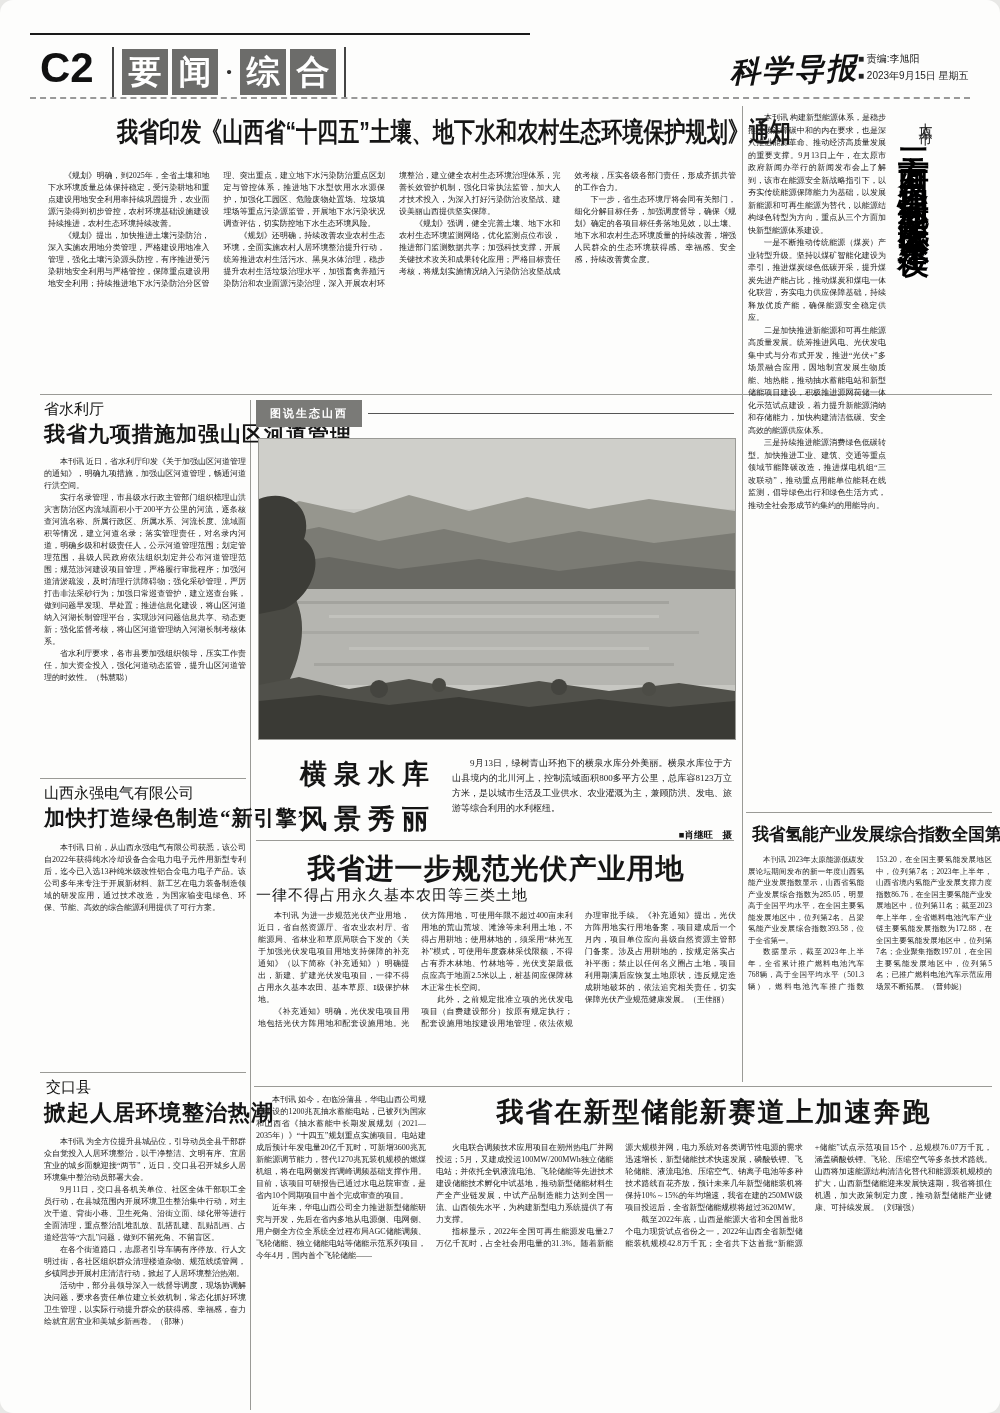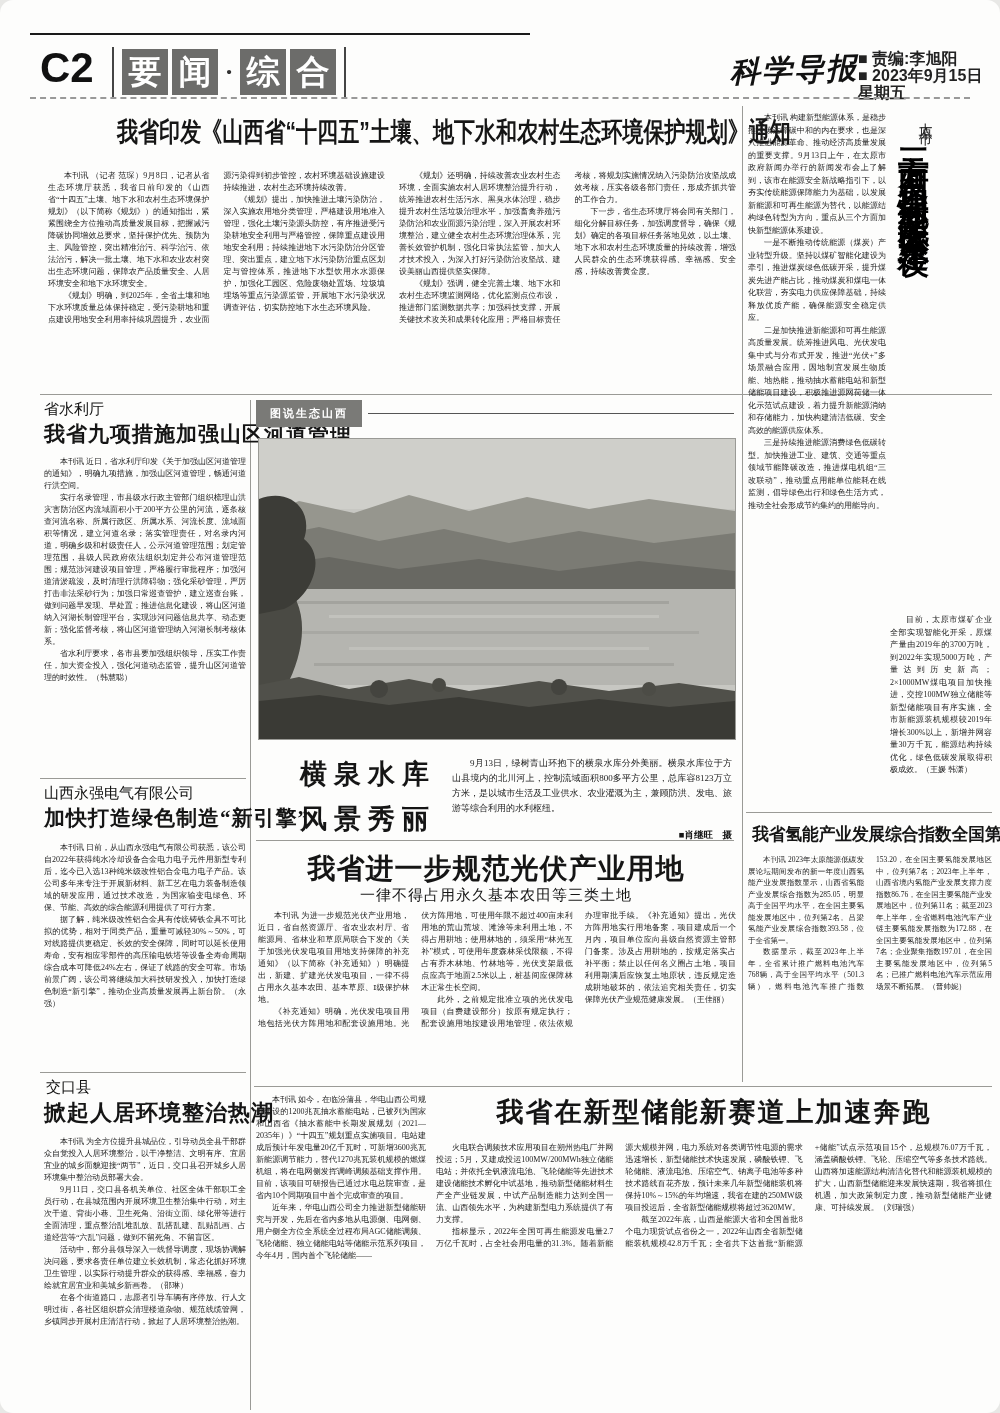--- a/index.html
+++ b/index.html
@@ -12,38 +12,38 @@
   .cols-4{column-count:4;column-gap:14px;}
   .cols-3{column-count:3;column-gap:12px;}
   .cols-2{column-count:2;column-gap:12px;}
   .kicker{font-size:15px;color:#111;}
   .subhead-left{font-size:21px;font-weight:bold;letter-spacing:1px;}
   .hline{border-top:1px solid #9a9a96;}
   .vline{border-left:1px solid #9a9a96;}
   .headline-main{font-size:27px;font-weight:bold;white-space:nowrap;text-align:center;
                  transform:scaleX(.78);transform-origin:center;}
   .headline-pv{font-size:28px;font-weight:bold;text-align:center;letter-spacing:1px;}
-  .subhead-pv{font-size:15px;text-align:center;letter-spacing:1px;}
+  .subhead-pv{font-size:15px;text-align:left;letter-spacing:1px;}
   .headline-h2{font-size:17.5px;font-weight:bold;white-space:nowrap;text-align:center;
                transform:scaleX(.95);transform-origin:center;}
   .headline-storage{font-size:27px;font-weight:bold;text-align:center;letter-spacing:2px;white-space:nowrap;}
   .v-wrap{writing-mode:vertical-rl;display:flex;align-items:flex-start;}
   .v-kicker{font-size:14px;letter-spacing:4px;margin-left:6px;padding-top:4px;color:#222;}
   .v-title{font-size:31px;font-weight:bold;letter-spacing:7px;color:#000;}
   .sec-box{width:46px;height:46px;background:#6c6c6a;color:#fff;font-weight:bold;font-size:33px;
            display:flex;align-items:center;justify-content:center;}
   .sec-dot{width:14px;height:46px;display:flex;align-items:center;justify-content:center;
            font-size:26px;font-weight:bold;color:#333;}
   .photo-label{background:#7a7a77;color:#ffffff;font-weight:bold;font-size:11px;
                display:flex;align-items:center;justify-content:center;letter-spacing:2px;}
   .caption-title{font-size:27px;font-weight:bold;letter-spacing:7px;line-height:45px;}
   .caption-text{font-size:9px;line-height:15px;text-align:justify;color:#222;}
   .caption-text p{margin:0;text-indent:2em;}
   .credit{font-size:9.5px;font-weight:bold;text-align:right;margin-top:13px;}
-  .meta-line{font-size:16px;line-height:17px;font-weight:bold;color:#222;}
+  .meta-line{font-size:10px;line-height:17px;font-weight:normal;color:#222;}
   .logo{font-size:30px;font-weight:bold;font-style:italic;letter-spacing:2px;transform:rotate(-2deg);}
 </style>
 </head>
 <body>
 
 <div id="page">
 
   <div class="abs" style="left:30px;top:33px;width:500px;border-top:2px solid #1a1a1a;"></div>
 
   <div class="abs sans" style="left:40px;top:44px;font-size:42px;font-weight:bold;color:#111;">C2</div>
@@ -58,21 +58,20 @@
   </div>
   <div class="abs logo" style="left:730px;top:50px;color:#111;">科学导报</div>
   <div class="abs" style="left:858px;top:50px;">
     <div class="meta-line sans">■ 责编:李旭阳</div>
     <div class="meta-line sans">■ 2023年9月15日  星期五</div>
   </div>
   <div class="abs" style="left:30px;top:97px;width:940px;border-top:2px dashed #999;"></div>
 
   <div class="abs sans headline-main" style="left:40px;top:114px;width:700px;">我省印发《山西省“十四五”土壤、地下水和农村生态环境保护规划》通知</div>
   <div class="abs body-text cols-4" style="left:48px;top:170px;width:688px;height:220px;">
-      <p>本刊讯 （记者 范琛）9月8日，记者从省生态环境厅获悉，我省日前印发的《山西省“十四五”土壤、地下水和农村生态环境保护规划》（以下简称《规划》）的通知指出，紧紧围绕全方位推动高质量发展目标，把握减污降碳协同增效总要求，坚持保护优先、预防为主、风险管控，突出精准治污、科学治污、依法治污，解决一批土壤、地下水和农业农村突出生态环境问题，保障农产品质量安全、人居环境安全和地下水环境安全。</p>
       <p>《规划》明确，到2025年，全省土壤和地下水环境质量总体保持稳定，受污染耕地和重点建设用地安全利用率持续巩固提升，农业面源污染得到初步管控，农村环境基础设施建设持续推进，农村生态环境持续改善。</p>
       <p>《规划》提出，加快推进土壤污染防治，深入实施农用地分类管理，严格建设用地准入管理，强化土壤污染源头防控，有序推进受污染耕地安全利用与严格管控，保障重点建设用地安全利用；持续推进地下水污染防治分区管理、突出重点，建立地下水污染防治重点区划定与管控体系，推进地下水型饮用水水源保护，加强化工园区、危险废物处置场、垃圾填埋场等重点污染源监管，开展地下水污染状况调查评估，切实防控地下水生态环境风险。</p>
       <p>《规划》还明确，持续改善农业农村生态环境，全面实施农村人居环境整治提升行动，统筹推进农村生活污水、黑臭水体治理，稳步提升农村生活垃圾治理水平，加强畜禽养殖污染防治和农业面源污染治理，深入开展农村环境整治，建立健全农村生态环境治理体系，完善长效管护机制，强化日常执法监管，加大人才技术投入，为深入打好污染防治攻坚战、建设美丽山西提供坚实保障。</p>
       <p>《规划》强调，健全完善土壤、地下水和农村生态环境监测网络，优化监测点位布设，推进部门监测数据共享；加强科技支撑，开展关键技术攻关和成果转化应用；严格目标责任考核，将规划实施情况纳入污染防治攻坚战成效考核，压实各级各部门责任，形成齐抓共管的工作合力。</p>
       <p>下一步，省生态环境厅将会同有关部门，细化分解目标任务，加强调度督导，确保《规划》确定的各项目标任务落地见效，以土壤、地下水和农村生态环境质量的持续改善，增强人民群众的生态环境获得感、幸福感、安全感，持续改善黄金度。</p>
     </div>
 
   <div class="abs hline" style="left:40px;top:394px;width:952px;"></div>
   <div class="abs vline" style="left:250px;top:400px;height:1010px;"></div>
   <div class="abs vline" style="left:742px;top:106px;height:976px;"></div>
@@ -83,31 +82,30 @@
       <p>本刊讯 近日，省水利厅印发《关于加强山区河道管理的通知》，明确九项措施，加强山区河道管理，畅通河道行洪空间。</p>
       <p>实行名录管理，市县级水行政主管部门组织梳理山洪灾害防治区内流域面积小于200平方公里的河流，逐条核查河流名称、所属行政区、所属水系、河流长度、流域面积等情况，建立河道名录；落实管理责任，对名录内河道，明确乡级和村级责任人，公示河道管理范围；划定管理范围，县级人民政府依法组织划定并公布河道管理范围；规范涉河建设项目管理，严格履行审批程序；加强河道清淤疏浚，及时清理行洪障碍物；强化采砂管理，严厉打击非法采砂行为；加强日常巡查管护，建立巡查台账，做到问题早发现、早处置；推进信息化建设，将山区河道纳入河湖长制管理平台，实现涉河问题信息共享、动态更新；强化监督考核，将山区河道管理纳入河湖长制考核体系。</p>
       <p>省水利厅要求，各市县要加强组织领导，压实工作责任，加大资金投入，强化河道动态监管，提升山区河道管理的时效性。（韩慧聪）</p>
     </div>
 
   <div class="abs hline" style="left:40px;top:778px;width:206px;"></div>
   <div class="abs kicker" style="left:44px;top:784px;">山西永强电气有限公司</div>
   <div class="abs subhead-left" style="left:44px;top:804px;">加快打造绿色制造“新引擎”</div>
   <div class="abs body-text" style="left:44px;top:842px;width:202px;height:224px;">
       <p>本刊讯 日前，从山西永强电气有限公司获悉，该公司自2022年获得纯水冷却设备合金电力电子元件用新型专利后，迄今已入选13种纯米级改性铝合金电力电子产品。该公司多年来专注于开展新材料、新工艺在电力装备制造领域的研发应用，通过技术改造，为国家输变电绿色、环保、节能、高效的综合能源利用提供了可行方案。</p>
-      <p>据了解，纯米级改性铝合金具有传统铸铁金具不可比拟的优势，相对于同类产品，重量可减轻30%～50%，可对线路提供更稳定、长效的安全保障，同时可以延长使用寿命，安有相应零部件的高压输电铁塔等设备全寿命周期综合成本可降低24%左右，保证了线路的安全可靠。市场前景广阔，该公司将继续加大科技研发投入，加快打造绿色制造“新引擎”，推动企业高质量发展再上新台阶。（永强）</p>
     </div>
 
   <div class="abs hline" style="left:40px;top:1072px;width:206px;"></div>
   <div class="abs kicker" style="left:46px;top:1078px;">交口县</div>
   <div class="abs subhead-left" style="left:44px;top:1098px;font-size:22px;">掀起人居环境整治热潮</div>
   <div class="abs body-text" style="left:44px;top:1136px;width:202px;height:268px;">
       <p>本刊讯 为全方位提升县城品位，引导动员全县干部群众自觉投入人居环境整治，以干净整洁、文明有序、宜居宜业的城乡面貌迎接“两节”，近日，交口县召开城乡人居环境集中整治动员部署大会。</p>
       <p>9月11日，交口县各机关单位、社区全体干部职工全员行动，在县城范围内开展环境卫生整治集中行动，对主次干道、背街小巷、卫生死角、沿街立面、绿化带等进行全面清理，重点整治乱堆乱放、乱搭乱建、乱贴乱画、占道经营等“六乱”问题，做到不留死角、不留盲区。</p>
+      <p>在各个街道路口，志愿者引导车辆有序停放、行人文明过街，各社区组织群众清理楼道杂物、规范线缆管网，乡镇同步开展村庄清洁行动，掀起了人居环境整治热潮。</p>
       <p>活动中，部分县领导深入一线督导调度，现场协调解决问题，要求各责任单位建立长效机制，常态化抓好环境卫生管理，以实际行动提升群众的获得感、幸福感，奋力绘就宜居宜业和美城乡新画卷。（邵琳）</p>
-      <p>在各个街道路口，志愿者引导车辆有序停放、行人文明过街，各社区组织群众清理楼道杂物、规范线缆管网，乡镇同步开展村庄清洁行动，掀起了人居环境整治热潮。</p>
     </div>
 
   <div class="abs photo-label sans" style="left:256px;top:400px;width:106px;height:27px;">图说生态山西</div>
   <div class="abs" style="left:368px;top:413px;width:366px;border-top:1px solid #555;"></div>
 
   <div class="abs" style="left:258px;top:438px;width:476px;height:300px;border:1px solid #9a9a96;">
     <svg width="476" height="300" viewBox="0 0 476 300" xmlns="http://www.w3.org/2000/svg">
       <rect x="0" y="0" width="476" height="300" fill="#c7c7c2"></rect>
       <rect x="0" y="0" width="476" height="70" fill="#cfcfca"></rect>
       <path d="M0,78 L40,62 L95,74 L150,56 L210,72 L268,58 L330,70 L390,60 L476,72 L476,130 L0,130 Z" fill="#96968e"></path>
@@ -153,23 +151,20 @@
   <div class="abs body-text" style="left:748px;top:112px;width:138px;height:696px;font-size:8px;line-height:12.5px;">
       <p>本刊讯 构建新型能源体系，是稳步推进碳达峰碳中和的内在要求，也是深入推进能源革命、推动经济高质量发展的重要支撑。9月13日上午，在太原市政府新闻办举行的新闻发布会上了解到，该市在能源安全新战略指引下，以夯实传统能源保障能力为基础，以发展新能源和可再生能源为替代，以能源结构绿色转型为方向，重点从三个方面加快新型能源体系建设。</p>
       <p>一是不断推动传统能源（煤炭）产业转型升级。坚持以煤矿智能化建设为牵引，推进煤炭绿色低碳开采，提升煤炭先进产能占比，推动煤炭和煤电一体化联营，夯实电力供应保障基础，持续释放优质产能，确保能源安全稳定供应。</p>
       <p>二是加快推进新能源和可再生能源高质量发展。统筹推进风电、光伏发电集中式与分布式开发，推进“光伏+”多场景融合应用，因地制宜发展生物质能、地热能，推动抽水蓄能电站和新型储能项目建设，积极推进源网荷储一体化示范试点建设，着力提升新能源消纳和存储能力，加快构建清洁低碳、安全高效的能源供应体系。</p>
       <p>三是持续推进能源消费绿色低碳转型。加快推进工业、建筑、交通等重点领域节能降碳改造，推进煤电机组“三改联动”，推动重点用能单位能耗在线监测，倡导绿色出行和绿色生活方式，推动全社会形成节约集约的用能导向。</p>
     </div>
   <div class="abs v-wrap" style="left:892px;top:108px;height:500px;">
     <span class="v-kicker">太原市</span>
     <span class="v-title">三方面发力加快新型能源体系建设</span>
   </div>
-  <div class="abs body-text" style="left:890px;top:614px;width:102px;height:194px;font-size:8px;line-height:12.5px;">
-      <p>目前，太原市煤矿企业全部实现智能化开采，原煤产量由2019年的3700万吨，到2022年实现5000万吨，产量达到历史新高；2×1000MW煤电项目加快推进，交控100MW独立储能等新型储能项目有序实施，全市新能源装机规模较2019年增长300%以上，新增并网容量30万千瓦，能源结构持续优化，绿色低碳发展取得积极成效。（王媛 韩潇）</p>
-    </div>
 
   <div class="abs hline" style="left:746px;top:812px;width:246px;"></div>
   <div class="abs sans headline-h2" style="left:746px;top:822px;width:246px;">我省氢能产业发展综合指数全国第二</div>
   <div class="abs body-text cols-2" style="left:748px;top:854px;width:244px;height:222px;font-size:7.5px;line-height:11.5px;">
       <p>本刊讯 2023年太原能源低碳发展论坛期间发布的新一年度山西氢能产业发展指数显示，山西省氢能产业发展综合指数为285.05，明显高于全国平均水平，在全国主要氢能发展地区中，位列第2名。吕梁氢能产业发展综合指数393.58，位于全省第一。</p>
       <p>数据显示，截至2023年上半年，全省累计推广燃料电池汽车768辆，高于全国平均水平（501.3辆），燃料电池汽车推广指数153.20，在全国主要氢能发展地区中，位列第7名；2023年上半年，山西省境内氢能产业发展支撑力度指数86.76，在全国主要氢能产业发展地区中，位列第11名；截至2023年上半年，全省燃料电池汽车产业链主要氢能发展指数为172.88，在全国主要氢能发展地区中，位列第7名；企业聚集指数197.01，在全国主要氢能发展地区中，位列第5名；已推广燃料电池汽车示范应用场景不断拓展。（晋帅妮）</p>
     </div>
 
   <div class="abs hline" style="left:254px;top:1086px;width:738px;"></div>
   <div class="abs body-text" style="left:256px;top:1094px;width:170px;height:312px;">

